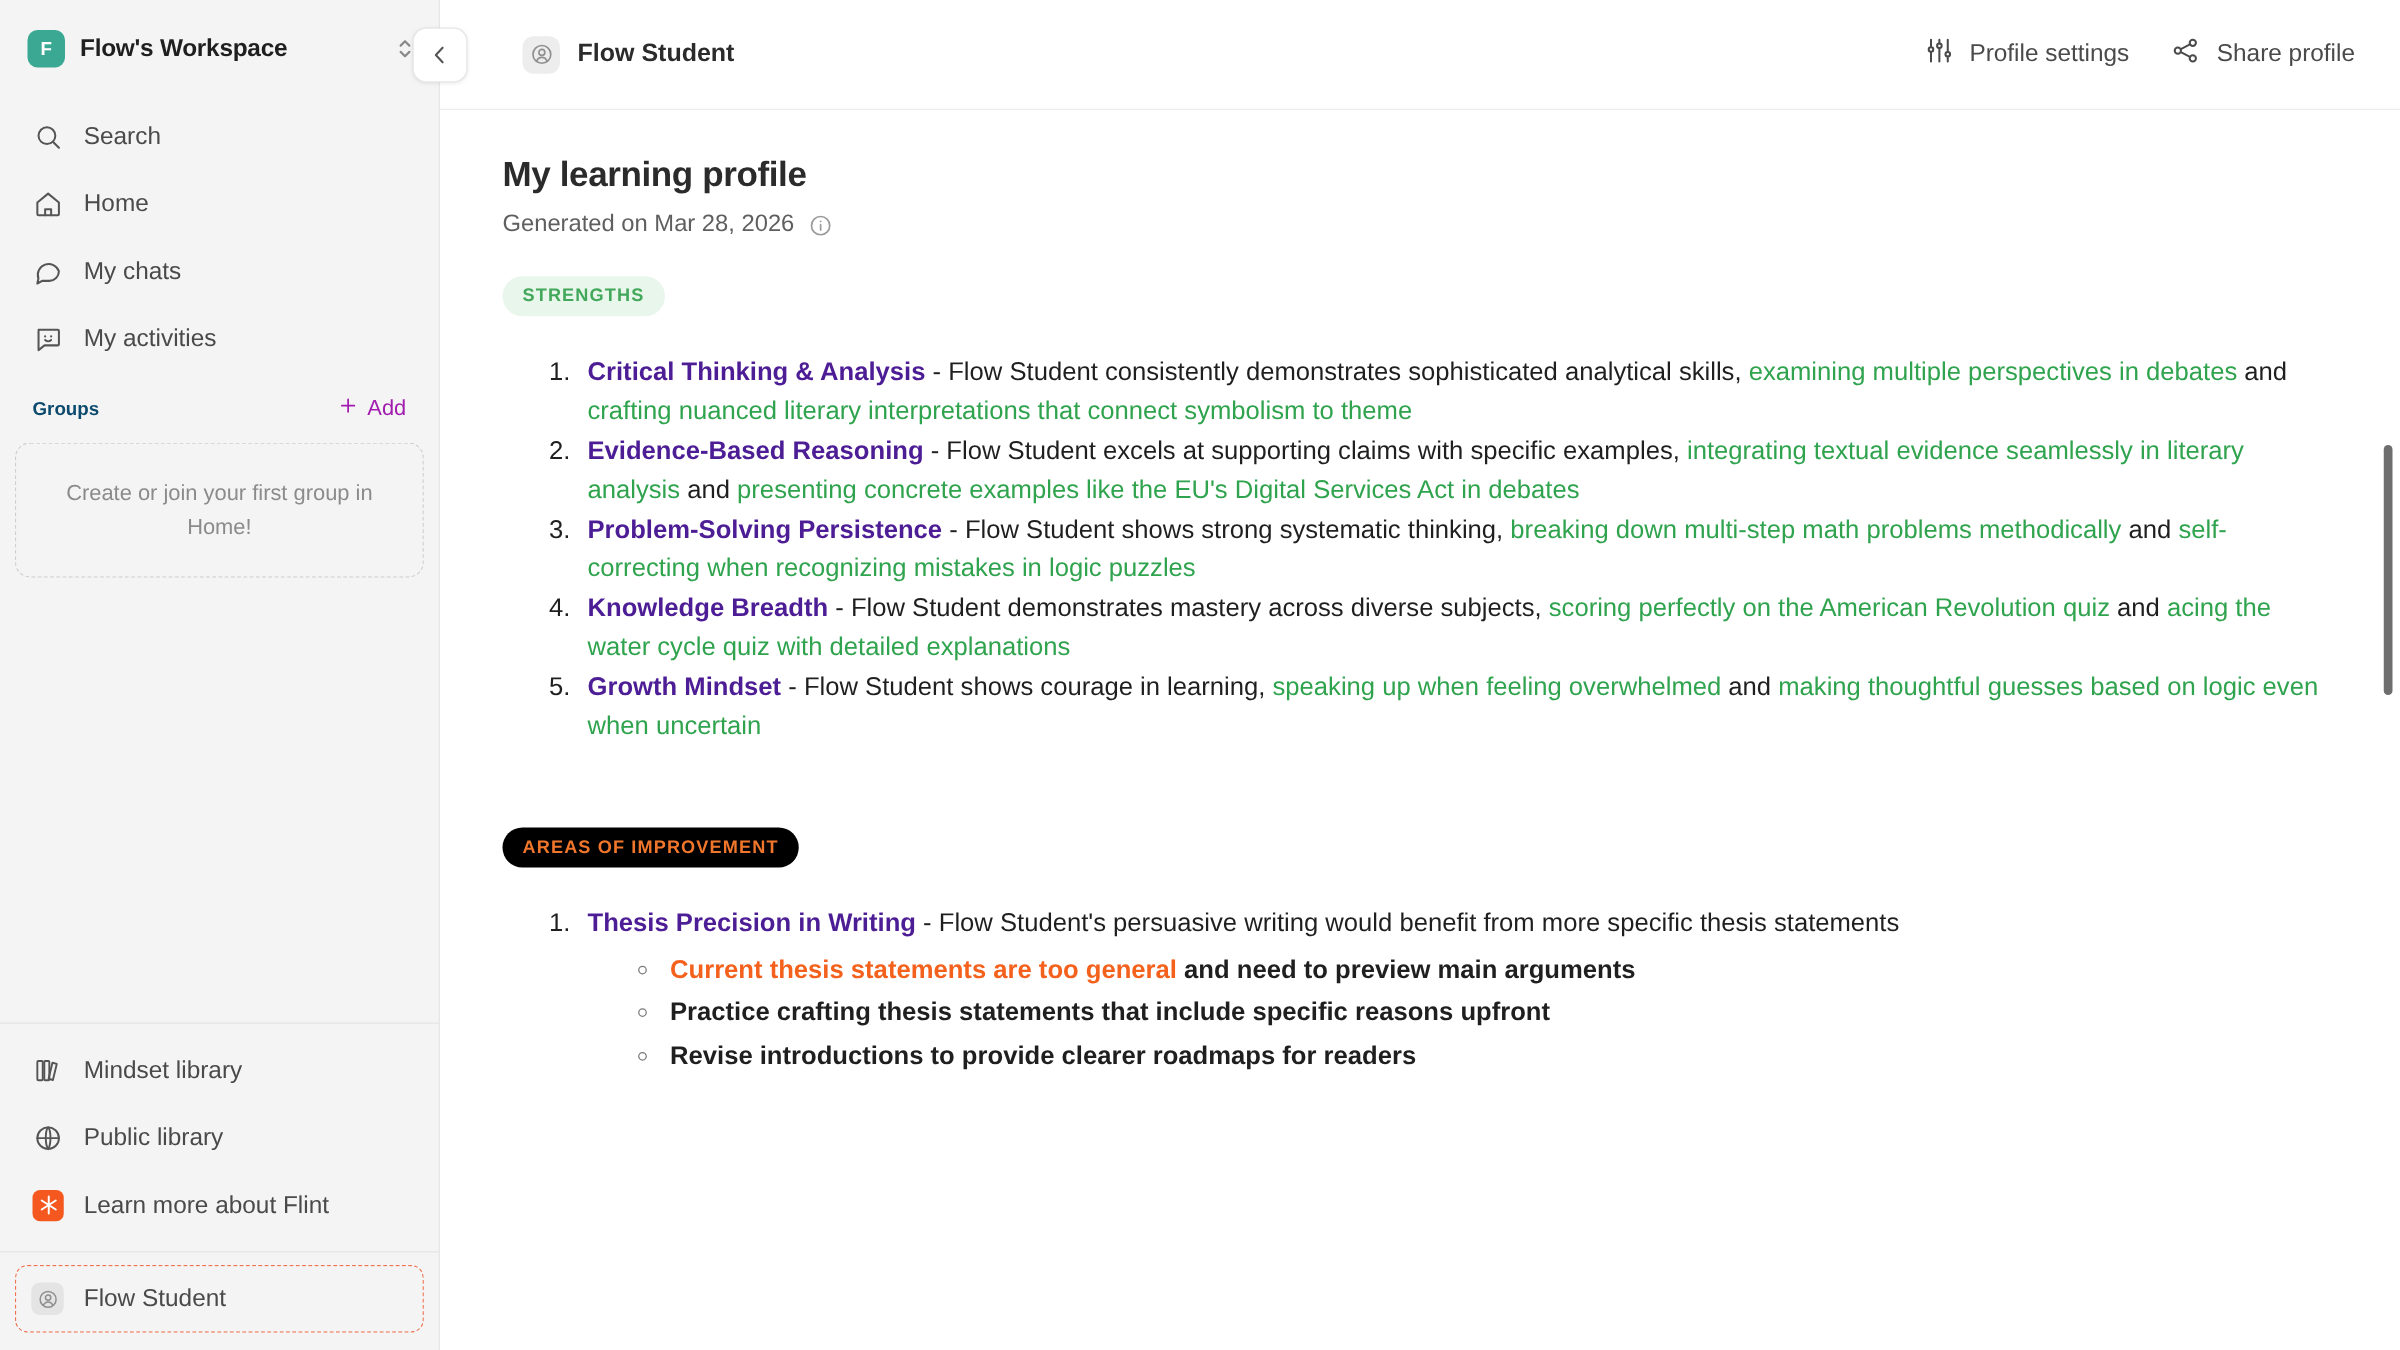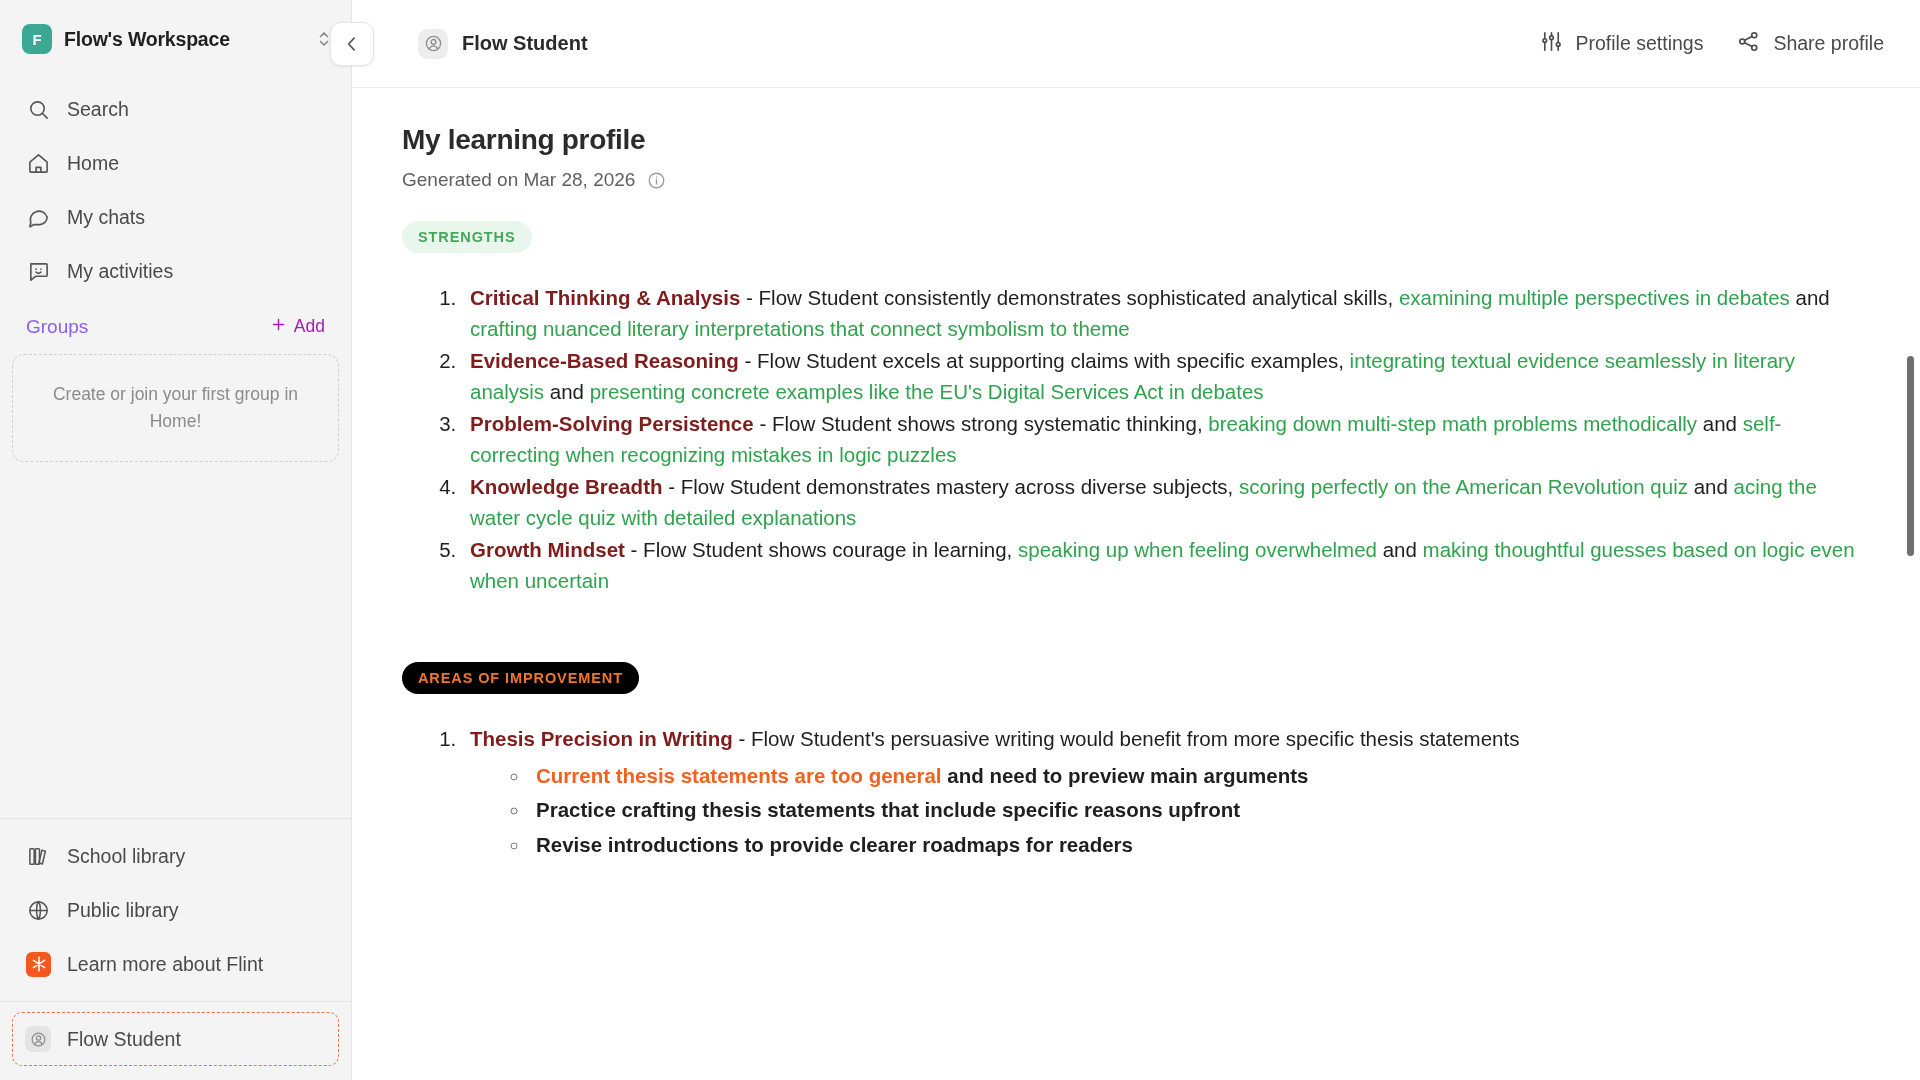--- a/index.html
+++ b/index.html
@@ -49,21 +49,21 @@
     color: #4a4a4a; font-size: 19.5px; cursor: pointer;
     white-space: nowrap;
   }
   .nav-ico { width: 25px; height: 25px; flex: 0 0 25px; display:flex; align-items:center; justify-content:center; color:#555; }
   .nav-ico svg { display:block; }
 
   .groups-head {
     display: flex; align-items: center; justify-content: space-between;
     padding: 18px 26px 10px 26px;
   }
-  .groups-title { font-size: 19px; font-weight: 400; color: #8b5cf6; }
+  .groups-title { font-size: 15px; font-weight: 700; color: #0c4a6e; }
   .groups-add {
     display: flex; align-items: flex-start; gap: 7px;
     font-size: 17.5px; color: #a21caf; cursor: pointer;
   }
   .groups-empty {
     margin: 6px 12px 0 12px;
     border: 1.6px dashed #cfcfcf; border-radius: 12px;
     padding: 26px 24px; text-align: center;
     color: #8b8b8b; font-size: 17.5px; line-height: 1.55;
   }
@@ -139,21 +139,21 @@
   }
   .badge.strengths { background: #e9f6ec; color: #43a85b; }
   .badge.improve { background: #000000; color: #f0762c; }
 
   ol.list {
     margin: 30px 0 0 0; padding-left: 60px;
     font-size: 20.5px; line-height: 1.49; color: #1f1f1f;
   }
   ol.list > li { margin-bottom: 2px; padding-left: 8px; }
   ol.list > li::marker { color: #1f1f1f; }
-  .term { font-weight: 700; color: #7f1d1d; }
+  .term { font-weight: 700; color: #4c1d95; }
   .hl-green { color: #2fa34d; }
   .hl-orange { color: #f4611c; }
 
   ul.sublist {
     margin: 6px 0 0 0; padding-left: 60px;
     list-style: circle;
     font-weight: bold;
   }
   ul.sublist > li { margin-bottom: 4px; padding-left: 6px; }
   ul.sublist > li::marker { color: #7a7a7a; }
@@ -247,21 +247,21 @@
 
     <div class="bottom-nav">
       <div class="nav-item">
         <span class="nav-ico">
           <svg width="23" height="23" viewBox="0 0 24 24" fill="none" stroke="currentColor" stroke-width="1.6" stroke-linecap="round" stroke-linejoin="round">
             <rect x="3" y="4" width="4.5" height="16" rx="0.8"></rect>
             <rect x="8.8" y="4" width="4.2" height="16" rx="0.8"></rect>
             <path d="M15.6 5.4l3.6 1-3.2 13.4-3.6-1z"></path>
           </svg>
         </span>
-        <span>School library</span>
+        <span>Mindset library</span>
       </div>
       <div class="nav-item">
         <span class="nav-ico">
           <svg width="23" height="23" viewBox="0 0 24 24" fill="none" stroke="currentColor" stroke-width="1.6" stroke-linecap="round">
             <circle cx="12" cy="12" r="9"></circle>
               <path d="M3 12h18"></path>
             <path d="M12 3c2.6 2.6 2.6 14.4 0 18-2.6-3.6-2.6-15.4 0-18z"></path>
           </svg>
         </span>
         <span>Public library</span>

